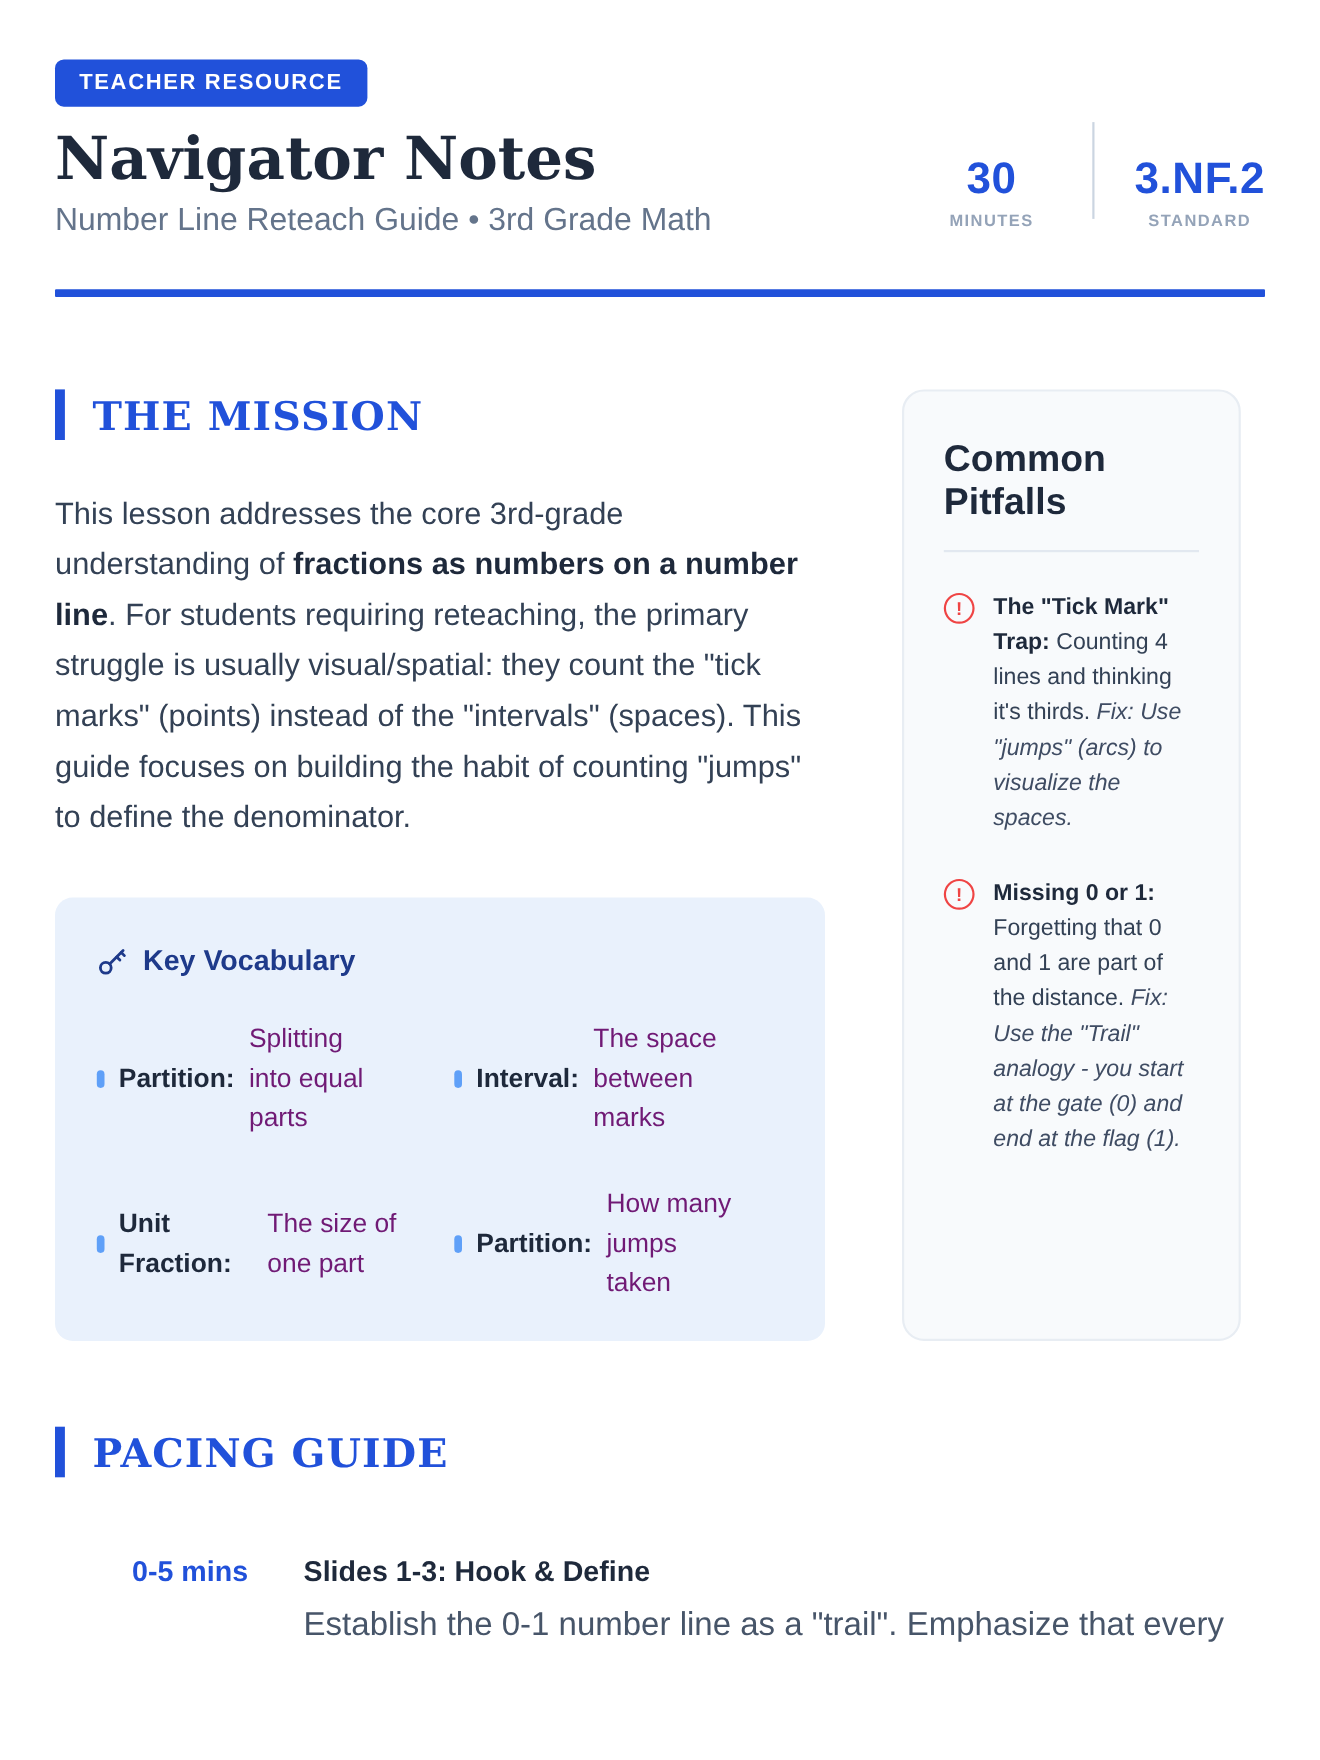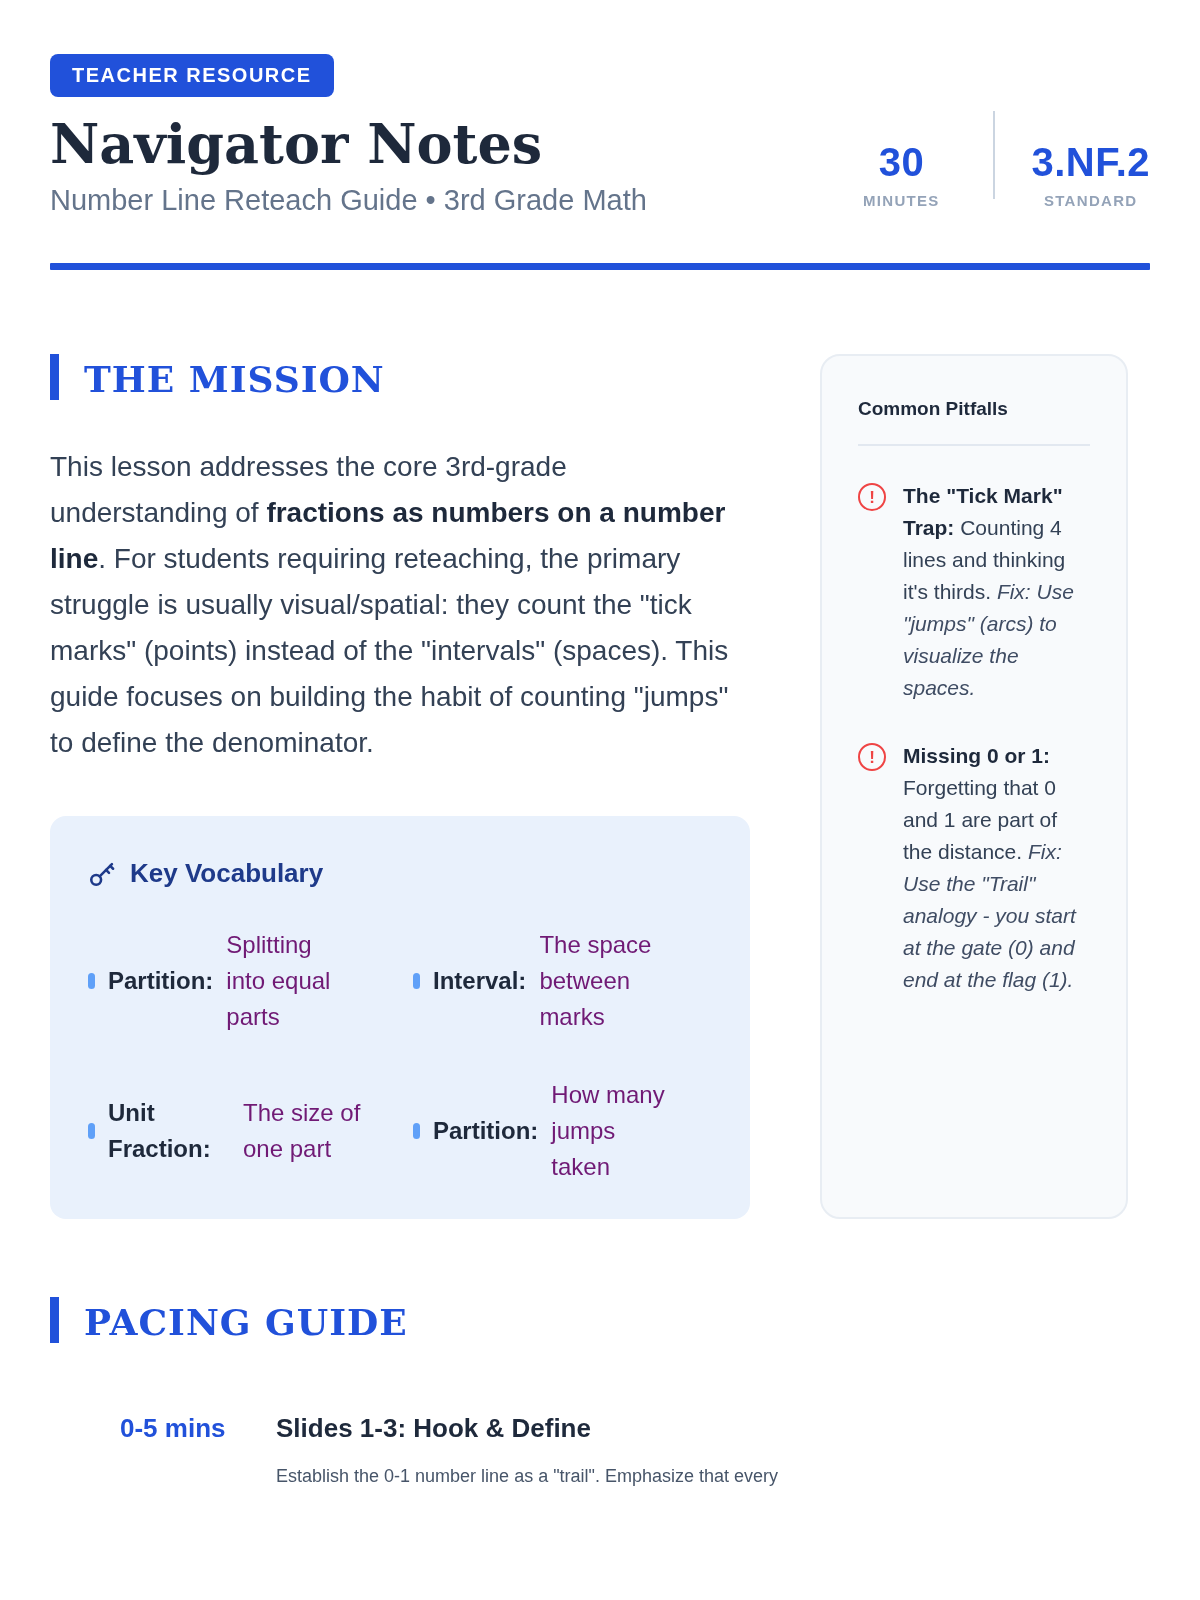--- a/index.html
+++ b/index.html
@@ -54,38 +54,38 @@
   .vocab-item { display: flex; align-items: center; gap: 13px; }
   .vocab-bullet { flex: none; width: 7px; height: 16px; border-radius: 4px; background: #5fa0f8; }
   .vocab-term { flex: none; font-weight: 700; color: #1e293b; font-size: 24px; line-height: 1.5; max-width: 122px; }
   .vocab-def { font-size: 24px; color: #701a75; line-height: 1.5; width: 128px; }
 
   
   .pitfalls-card {
     background: #f8fafc; border: 2px solid #e8edf3; border-radius: 20px;
     padding: 42px 36px;
   }
-  .pitfalls-title { font-size: 19px; font-weight: 700; color: #1e293b; }
+  .pitfalls-title { font-size: 34px; font-weight: 700; color: #1e293b; }
   .pitfalls-hr { border: none; border-top: 2px solid #e2e8f0; margin: 24px 0 34px; }
   .pitfall-item { display: flex; gap: 17px; margin-bottom: 36px; font-size: 21px; line-height: 32px; color: #334155; }
   .alert-icon {
     flex: none; width: 28px; height: 28px; margin-top: 3px;
     border: 2.5px solid #ef4444; border-radius: 50%;
     display: flex; align-items: center; justify-content: center;
     color: #ef4444; font-weight: 800; font-size: 17px; line-height: 1;
   }
   .pitfall-label { font-weight: 700; color: #1e293b; }
   .pitfall-fix { font-style: italic; color: #3f4c63; }
 
   
   .pacing-section { margin-top: 78px; }
   .pacing-row { margin-top: 70px; display: grid; grid-template-columns: 196px 1fr; padding-left: 30px; }
   .pacing-time { font-size: 26px; font-weight: 700; color: #2151da; margin-left: 40px; }
   .pacing-title { font-size: 26px; font-weight: 700; color: #1e293b; }
-  .pacing-desc { margin-top: 14px; font-size: 18px; line-height: 37px; color: #475569; }
+  .pacing-desc { margin-top: 14px; font-size: 30px; line-height: 37px; color: #475569; }
 </style>
 </head>
 <body>
 
 <div class="page">
 
   <div class="header">
     <div>
       <span class="badge">TEACHER RESOURCE</span>
       <h1 class="page-title">Navigator Notes</h1>

